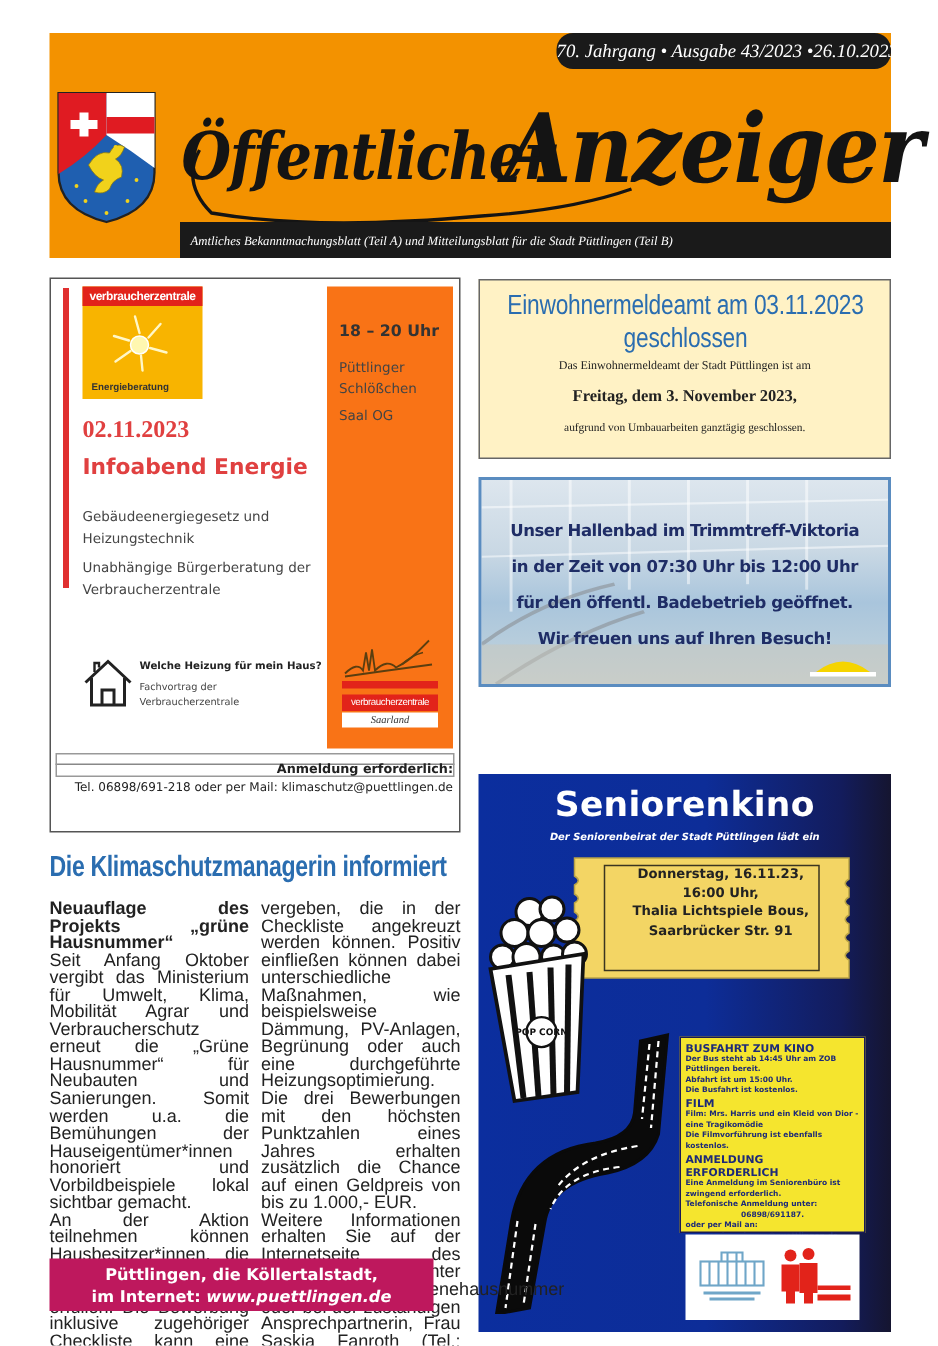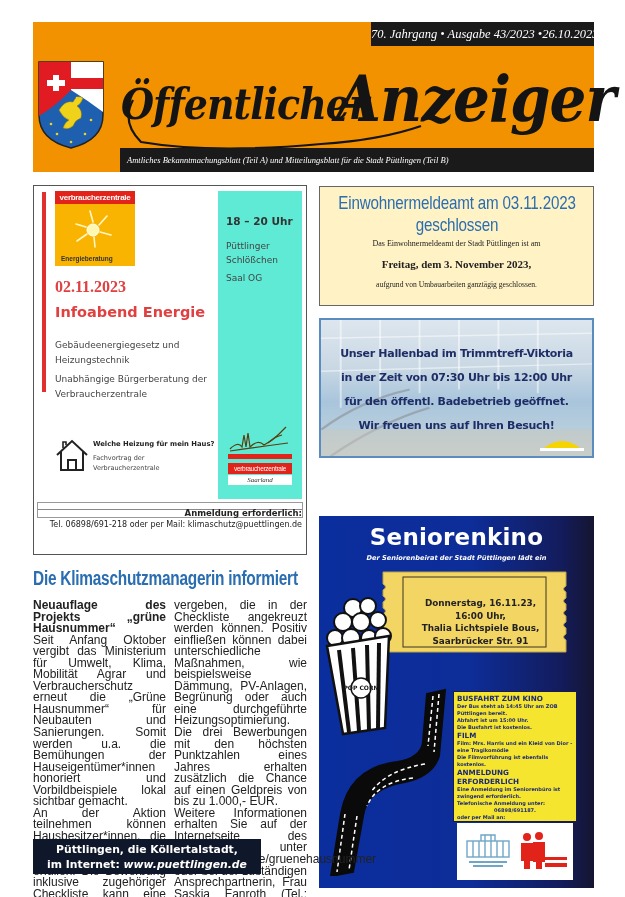--- a/index.html
+++ b/index.html
@@ -2,42 +2,42 @@
 <html><head>
 <meta charset="utf-8">
 <style>
   * { box-sizing: border-box; margin: 0; padding: 0; }
   html, body { width: 625px; height: 897px; background: #ffffff; overflow: hidden; }
   body { position: relative; font-family: "Liberation Sans", sans-serif; color: #222; }
 
   
   .masthead { position: absolute; left: 33px; top: 22px; width: 561px; height: 150px; background: #f39200; }
   .issue-bar { position: absolute; right: 0; top: 0; width: 223px; height: 24px; background: #1a1a1a; color: #fff;
-    font-family: "Liberation Serif", serif; font-style: italic; font-size: 12.5px; line-height: 24px; text-align: right; padding-right: 4px; white-space: nowrap; }
+    font-family: "Liberation Serif", serif; font-style: italic; font-size: 12.5px; line-height: 24px; text-align: right; padding-right: 4px; white-space: nowrap; border-radius: 11px; }
   .coat { position: absolute; left: 4px; top: 38px; width: 68px; height: 90px; }
   .title-script { position: absolute; left: 88px; top: 40px; height: 80px; width: 470px;
     font-family: "DejaVu Serif", serif; font-style: italic; font-weight: bold; color: #141414; white-space: nowrap; }
   .title-script .t1 { position: absolute; left: 0; top: 16px; font-size: 38px; letter-spacing: -1px; transform: scaleY(1.15); transform-origin: left top; }
   .title-script .t2 { position: absolute; left: 215px; top: 0px; font-size: 58px; letter-spacing: -1px; transform: scaleY(1.1); transform-origin: left top; }
   .title-swoosh { position: absolute; left: 88px; top: 40px; width: 310px; height: 90px; pointer-events: none; }
   .subtitle-bar { position: absolute; left: 87px; bottom: 0; width: 474px; height: 24px; background: #1a1a1a; color: #fff;
     font-family: "Liberation Serif", serif; font-style: italic; font-size: 8.5px; line-height: 24px; padding-left: 7px; white-space: nowrap; }
 
   
   .info-box { position: absolute; left: 33px; top: 185px; width: 274px; height: 370px; border: 1px solid #555; background: #fff; }
   .info-redline { position: absolute; left: 8px; top: 6px; width: 4px; height: 200px; background: #e03030; }
   .vz-logo { position: absolute; left: 21px; top: 5px; width: 80px; height: 75px; background: #f8b400; }
   .vz-logo .vz-head { position: absolute; left: 0; top: 0; width: 100%; height: 13px; background: #e2231a; color: #fff; font-size: 8px; font-weight: bold; line-height: 13px; text-align: center; font-family: "Liberation Sans Narrow", "Liberation Sans", sans-serif; letter-spacing: -0.3px; }
   .vz-logo .vz-sun { position: absolute; left: 18px; top: 17px; width: 40px; height: 40px; }
   .vz-logo .vz-label { position: absolute; left: 6px; bottom: 4px; font-size: 6.5px; font-weight: bold; color: #333; }
   .info-date { position: absolute; left: 21px; top: 92px; color: #e04040; font-family: Liberation Serif, serif; font-weight: bold; font-size: 16px; }
   .info-title { position: absolute; left: 21px; top: 118px; color: #e04040; font-family: "DejaVu Sans", sans-serif; font-weight: bold; font-size: 14.5px; }
   .info-desc { position: absolute; left: 21px; top: 152px; width: 175px; color: #444; font-family: "DejaVu Sans", sans-serif; font-size: 9px; line-height: 15px; }
   .info-desc p + p { margin-top: 4px; }
-  .info-side { position: absolute; left: 184px; top: 5px; width: 84px; height: 308px; background: #5eead4; }
+  .info-side { position: absolute; left: 184px; top: 5px; width: 84px; height: 308px; background: #f97316; }
   .info-side .time { position: absolute; left: 8px; top: 24px; font-family: "DejaVu Sans", sans-serif; font-weight: bold; font-size: 10.5px; color: #333; }
   .info-side .loc { position: absolute; left: 8px; top: 48px; width: 72px; font-family: "DejaVu Sans", sans-serif; font-size: 9px; line-height: 14px; color: #444; }
   .info-side .loc span { display: block; margin-bottom: 4px; }
   .city-logo { position: absolute; left: 10px; top: 230px; width: 64px; height: 70px; }
   .city-logo .skyline { position: absolute; left: 0; top: 0; width: 64px; height: 32px; }
   .city-logo .stadt { position: absolute; left: 0; top: 33px; width: 64px; height: 5px; background: #e2231a; }
   .city-logo .vz2 { position: absolute; left: 0; top: 42px; width: 64px; height: 11px; background: #e2231a; color: #fff; font-size: 6.5px; line-height: 11px; text-align: center; letter-spacing: -0.3px; }
   .city-logo .saar { position: absolute; left: 0; top: 54px; width: 64px; height: 10px; background: #fff; color: #333; font-family: "Liberation Serif", serif; font-style: italic; font-size: 7px; line-height: 10px; text-align: center; }
   .house-block { position: absolute; left: 21px; top: 252px; width: 160px; height: 40px; }
   .house-block svg { position: absolute; left: 0; top: 0; }
@@ -60,40 +60,40 @@
     background: linear-gradient(180deg, #dde6ee 0%, #c9d8e4 35%, #a9c5dc 60%, #b7cddc 80%, #c8d3d6 100%); overflow: hidden; }
   .bad-bg { position: absolute; left: 0; top: 0; width: 100%; height: 100%; }
   .bad-text { position: absolute; left: 0; top: 22px; width: 100%; text-align: center; color: #1f2d66; font-family: "DejaVu Sans", sans-serif; font-weight: bold; font-size: 11px; line-height: 24px; letter-spacing: -0.3px; }
   .bad-logo { position: absolute; right: 6px; bottom: 4px; width: 48px; height: 14px; }
 
   
   .kino-box { position: absolute; left: 319px; top: 516px; width: 275px; height: 372px; background: linear-gradient(90deg, #0b2e9e 0%, #0d2d98 55%, #131c5c 88%, #151530 100%); overflow: hidden; }
   .kino-title { position: absolute; left: 0; top: 8px; width: 100%; text-align: center; color: #fff; font-family: "DejaVu Sans", sans-serif; font-weight: bold; font-size: 23px; letter-spacing: 0.2px; }
   .kino-sub { position: absolute; left: 0; top: 38px; width: 100%; text-align: center; color: #fff; font-family: "DejaVu Sans", sans-serif; font-style: italic; font-weight: bold; font-size: 6.6px; }
   .ticket { position: absolute; left: 58px; top: 52px; width: 195px; height: 88px; }
-  .ticket-text { position: absolute; left: 84px; top: 61px; width: 155px; text-align: center; color: #222; font-family: "DejaVu Sans", sans-serif; font-weight: bold; font-size: 8.8px; line-height: 12.5px; margin-top: 20px; }
+  .ticket-text { position: absolute; left: 84px; top: 61px; width: 155px; text-align: center; color: #222; font-family: "DejaVu Sans", sans-serif; font-weight: bold; font-size: 8.8px; line-height: 12.5px; }
   .popcorn { position: absolute; left: 4px; top: 72px; width: 80px; height: 150px; }
   .film { position: absolute; left: 8px; top: 170px; width: 120px; height: 190px; }
   .kino-info { position: absolute; left: 134px; top: 175px; width: 124px; height: 131px; background: #f5e52e; border: 1px solid #1a1a55; padding: 2px 3px; font-family: "DejaVu Sans", sans-serif; color: #1d2a78; }
   .kino-info .kh { font-weight: bold; font-size: 7.2px; line-height: 9px; }
   .kino-info .kp { font-weight: bold; font-size: 5px; line-height: 7px; }
   .kino-info .kc { text-align: center; }
   .kino-info .ku { text-decoration: underline; }
   .kino-logos { position: absolute; left: 138px; top: 307px; width: 116px; height: 57px; background: #fff; }
 
   
   .art-head { position: absolute; left: 33px; top: 567px; color: #2a6db0; font-family: "Liberation Sans Narrow", "Liberation Sans", sans-serif; font-weight: bold; font-size: 19.5px; transform: scaleX(0.79); transform-origin: left top; white-space: nowrap; letter-spacing: -0.3px; }
   .art-col { position: absolute; top: 600px; width: 133px; font-family: Liberation Sans, sans-serif; font-size: 12px; line-height: 11.55px; color: #222; text-align: justify; hyphens: manual; }
   .art-col.c1 { left: 33px; }
   .art-col.c2 { left: 174px; }
   .art-col .lead { font-weight: bold; }
   .art-col p { margin: 0; }
 
   
-  .foot-banner { position: absolute; left: 33px; top: 839px; width: 228px; height: 35px; background: #0f172a; color: #fff; text-align: center; font-family: "DejaVu Sans", sans-serif; font-weight: bold; font-size: 10.8px; line-height: 15px; padding-top: 3px; }
+  .foot-banner { position: absolute; left: 33px; top: 839px; width: 256px; height: 35px; background: #be185d; color: #fff; text-align: center; font-family: "DejaVu Sans", sans-serif; font-weight: bold; font-size: 10.8px; line-height: 15px; padding-top: 3px; }
   .foot-banner em { font-style: italic; }
 </style>
 </head>
 <body>
 
 <div class="masthead">
   <div class="issue-bar">70. Jahrgang • Ausgabe 43/2023 •26.10.2023</div>
 
   <svg class="coat" viewBox="0 0 68 90">
     <path d="M2 2 H66 V55 Q66 80 34 88 Q2 80 2 55 Z" fill="#1f5fb0" stroke="#222" stroke-width="1.5"></path>

